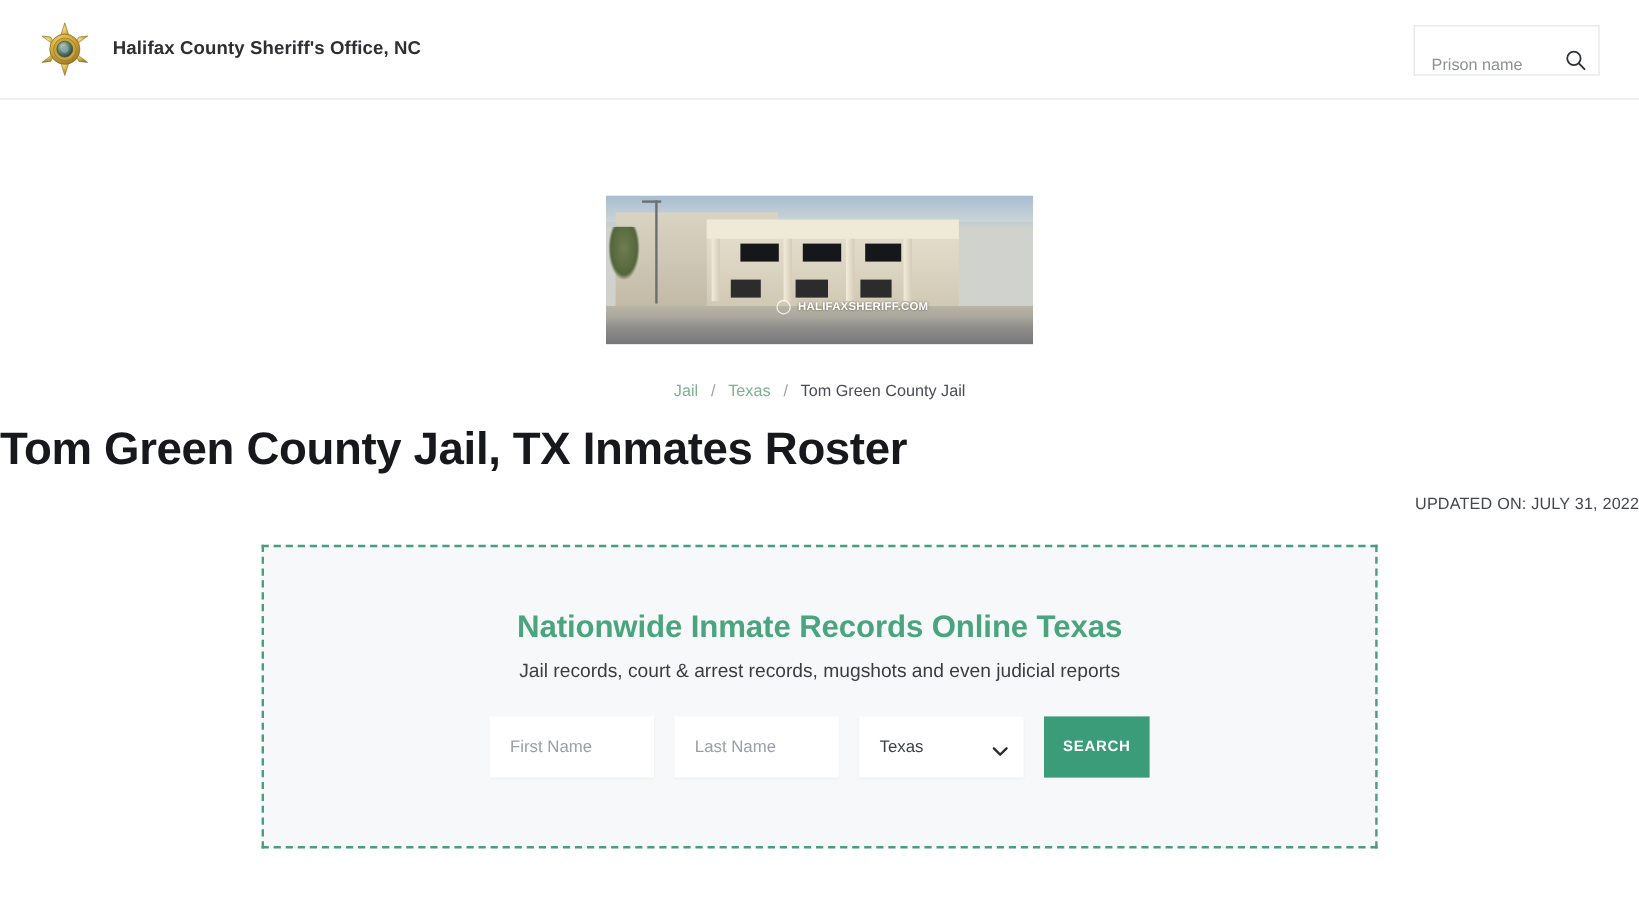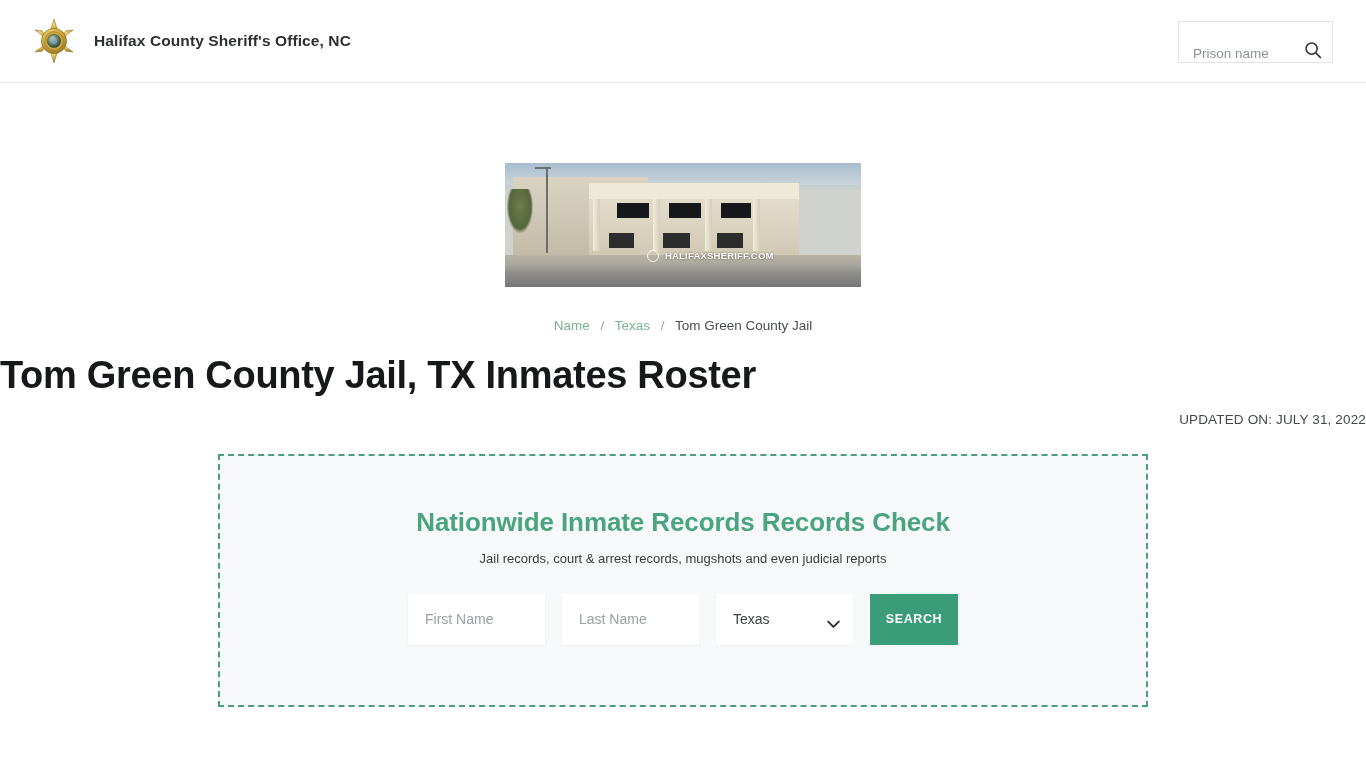--- a/index.html
+++ b/index.html
@@ -217,21 +217,21 @@
     padding-top: 51px;
     text-align: center;
     font-size: 26px;
     font-weight: bold;
     color: #4aa57f;
     letter-spacing: -0.1px;
   }
   .panel-sub {
     margin-top: 13px;
     text-align: center;
-    font-size: 13px;
+    font-size: 16px;
     color: #3b3d40;
   }
   .panel-form {
     margin-top: 28px;
     display: flex;
     justify-content: center;
     align-items: stretch;
     gap: 17px;
   }
   .field {
@@ -359,32 +359,32 @@
       <div class="ph-pole"></div>
       <div class="ph-pole-arm"></div>
       <div class="ph-sidewalk"></div>
       <div class="ph-ground"></div>
       <div class="ph-wm-icon"></div>
       <div class="ph-watermark">HALIFAXSHERIFF.COM</div>
     </div>
   </div>
 
   <nav class="breadcrumb">
-    <a href="#">Name</a>
+    <a href="#">Jail</a>
     <span class="sep">/</span>
     <a href="#">Texas</a>
     <span class="sep">/</span>
     <span class="current">Tom Green County Jail</span>
   </nav>
 
   <h1 class="page-title">Tom Green County Jail, TX Inmates Roster</h1>
   <div class="updated-on">UPDATED ON: JULY 31, 2022</div>
 
   <section class="search-panel">
-    <h2 class="panel-heading">Nationwide Inmate Records Records Check</h2>
+    <h2 class="panel-heading">Nationwide Inmate Records Online Texas</h2>
     <p class="panel-sub">Jail records, court &amp; arrest records, mugshots and even judicial reports</p>
 
     <form class="panel-form">
       <input class="field" type="text" placeholder="First Name" style="">
 
       <input class="field" type="text" placeholder="Last Name" style="">
 
       <span class="select-wrap">
         <select class="field-select">
           <option>Texas</option>

